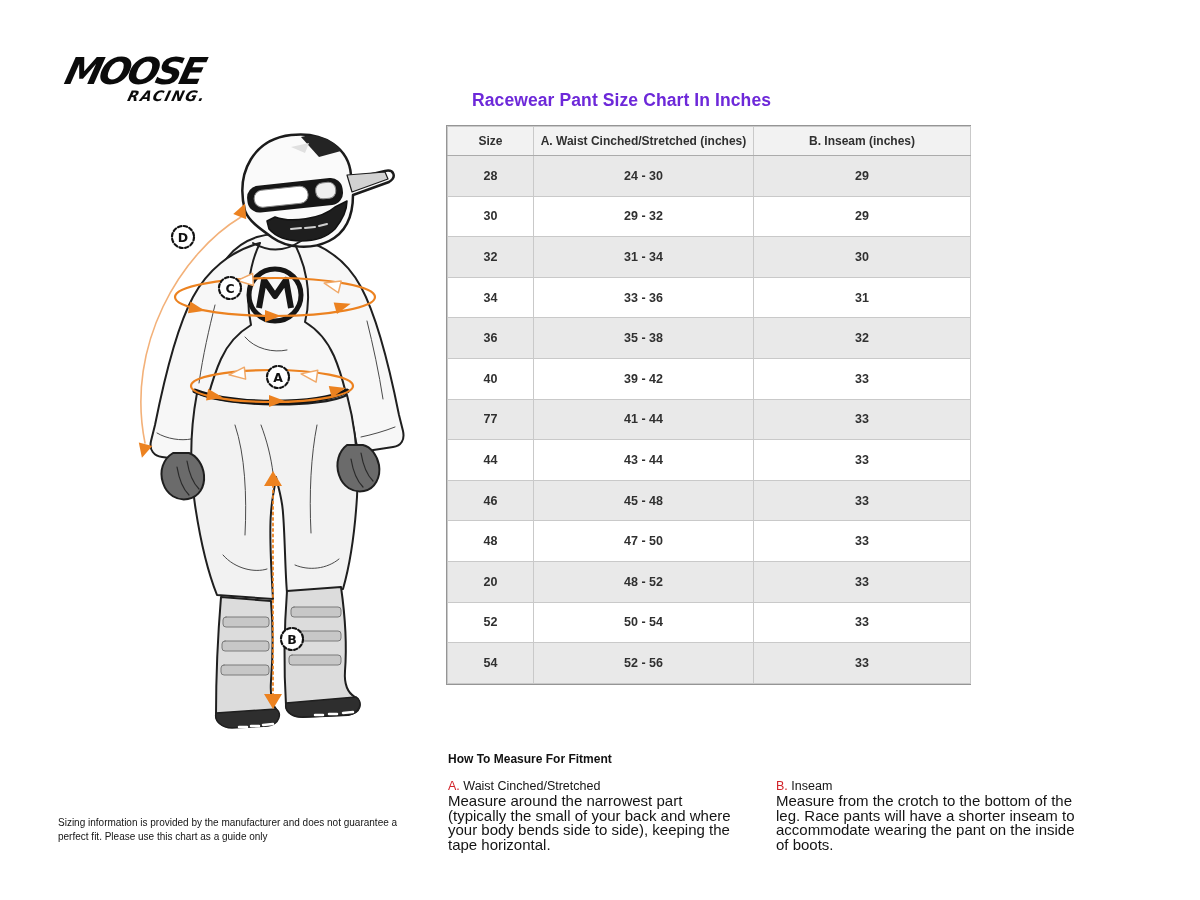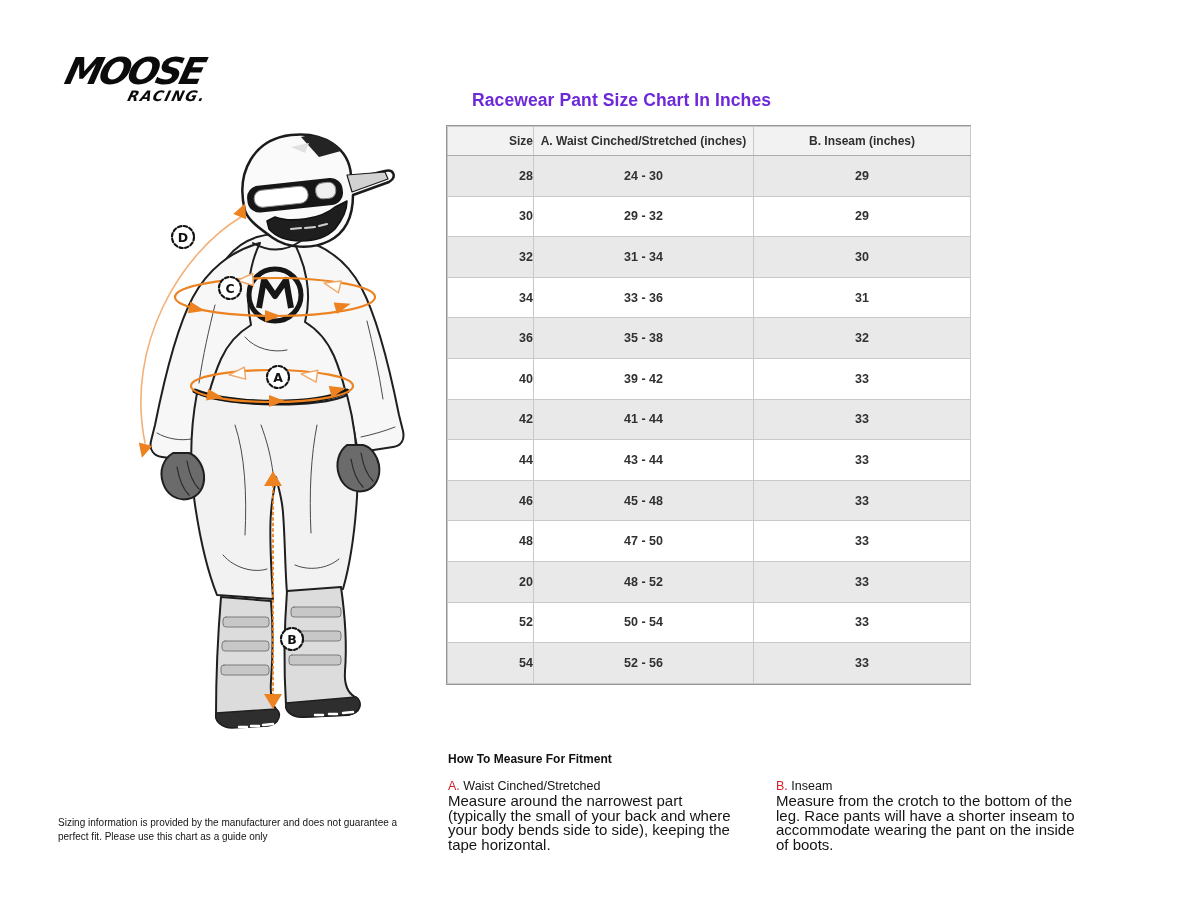--- a/index.html
+++ b/index.html
@@ -23,21 +23,21 @@
   .chart-title { left:444px; top:90px; font-size:17.5px; font-weight:bold; color:#6d28d9; letter-spacing:0.1px;margin-left:28px; }
   .table-wrap { left:446px; top:125px; width:525px; border:1px solid #959595; background:#fff; }
   table.size-table { border-collapse:collapse; table-layout:fixed; width:100%; }
   .size-table th, .size-table td {
     border:1px solid #c9c9c9;
     text-align:center; vertical-align:middle;
     font-weight:bold; color:#303030;
   }
   .size-table th { height:29px; background:#f2f2f2; font-size:12px; border-bottom:1px solid #ababab; }
   .size-table td { height:40.6px; font-size:12.5px; }
-  .size-table th:nth-child(1), .size-table td:nth-child(1) { width:86px;text-align:right; }
+  .size-table th:nth-child(1), .size-table td:nth-child(1) { width:86px; }
   .size-table th:nth-child(2), .size-table td:nth-child(2) { width:220px; }
   .size-table th:nth-child(3), .size-table td:nth-child(3) { width:217px; }
   .size-table tbody tr:nth-child(odd) td { background:#e9e9e9; }
   .size-table tbody tr:nth-child(even) td { background:#ffffff; }
 
   
   .howto-title { left:448px; top:752px; font-size:12px; font-weight:bold; color:#111; }
   .howto-col { top:779px; }
   .howto-col.col-a { left:448px; width:296px; }
   .howto-col.col-b { left:776px; width:304px; }
@@ -239,21 +239,21 @@
           <td>36</td>
           <td>35 - 38</td>
           <td>32</td>
         </tr>
         <tr>
           <td>40</td>
           <td>39 - 42</td>
           <td>33</td>
         </tr>
         <tr>
-          <td>42</td>
+          <td>77</td>
           <td>41 - 44</td>
           <td>33</td>
         </tr>
         <tr>
           <td>44</td>
           <td>43 - 44</td>
           <td>33</td>
         </tr>
         <tr>
           <td>46</td>

